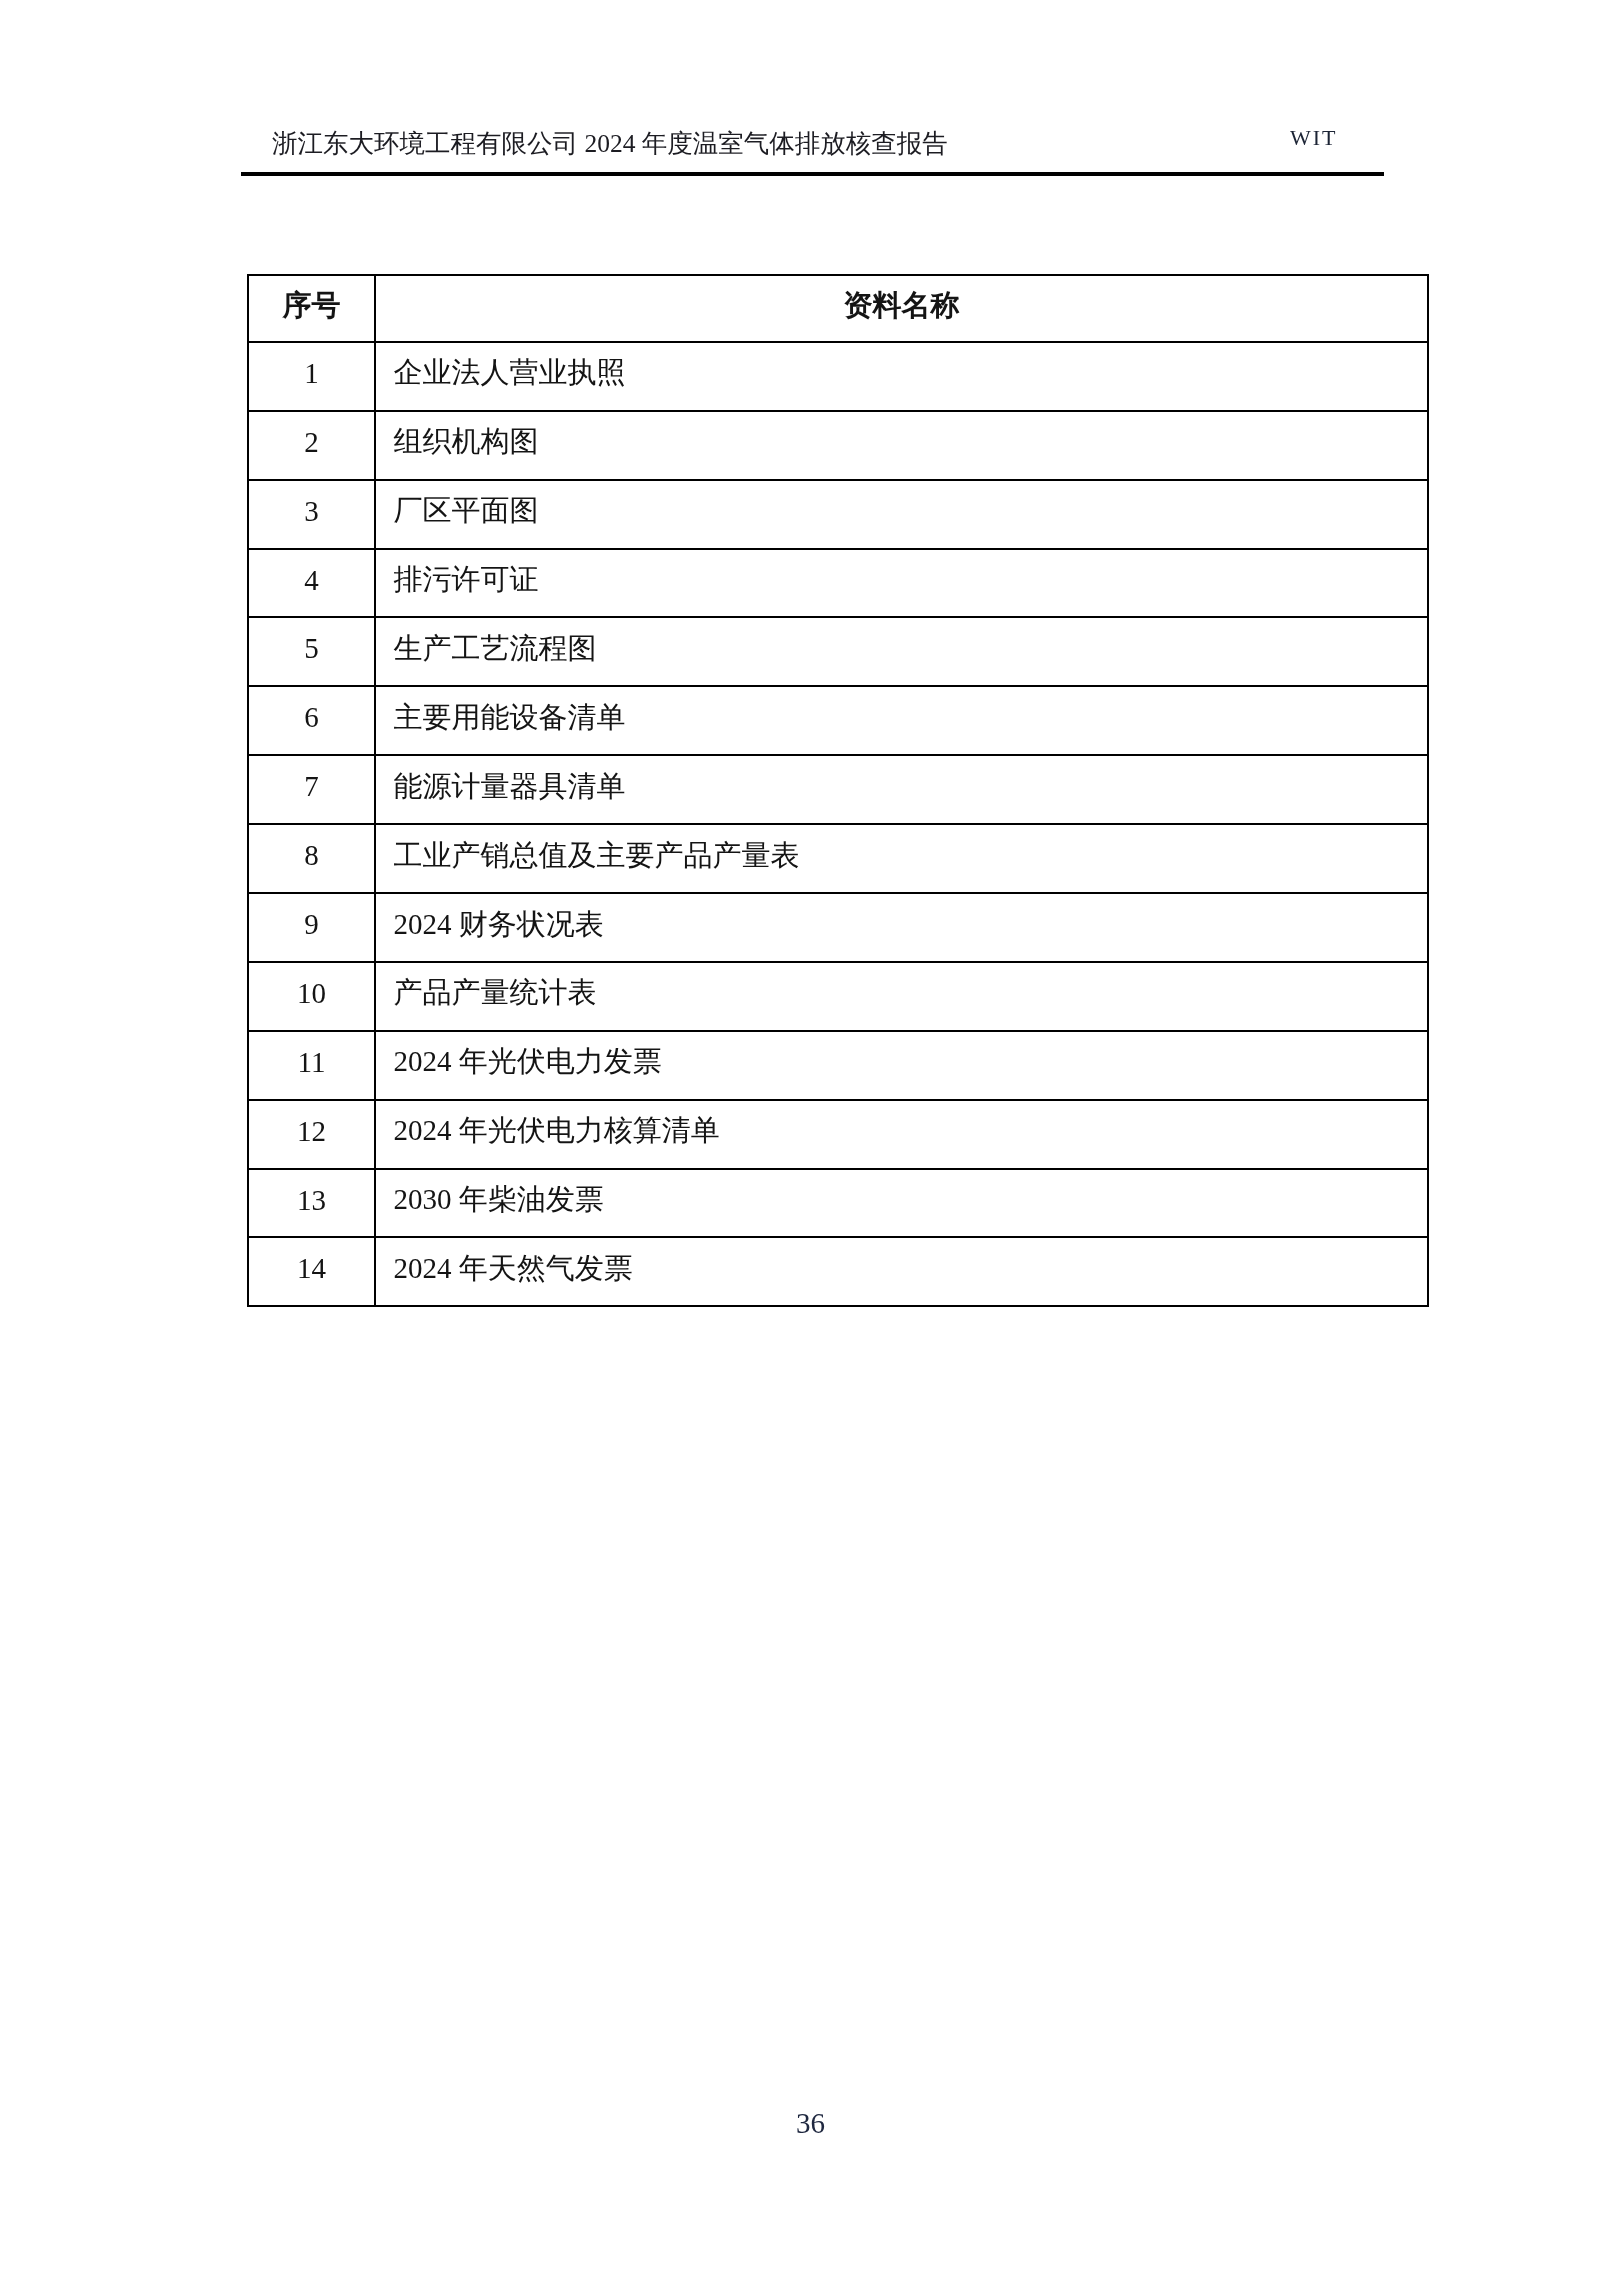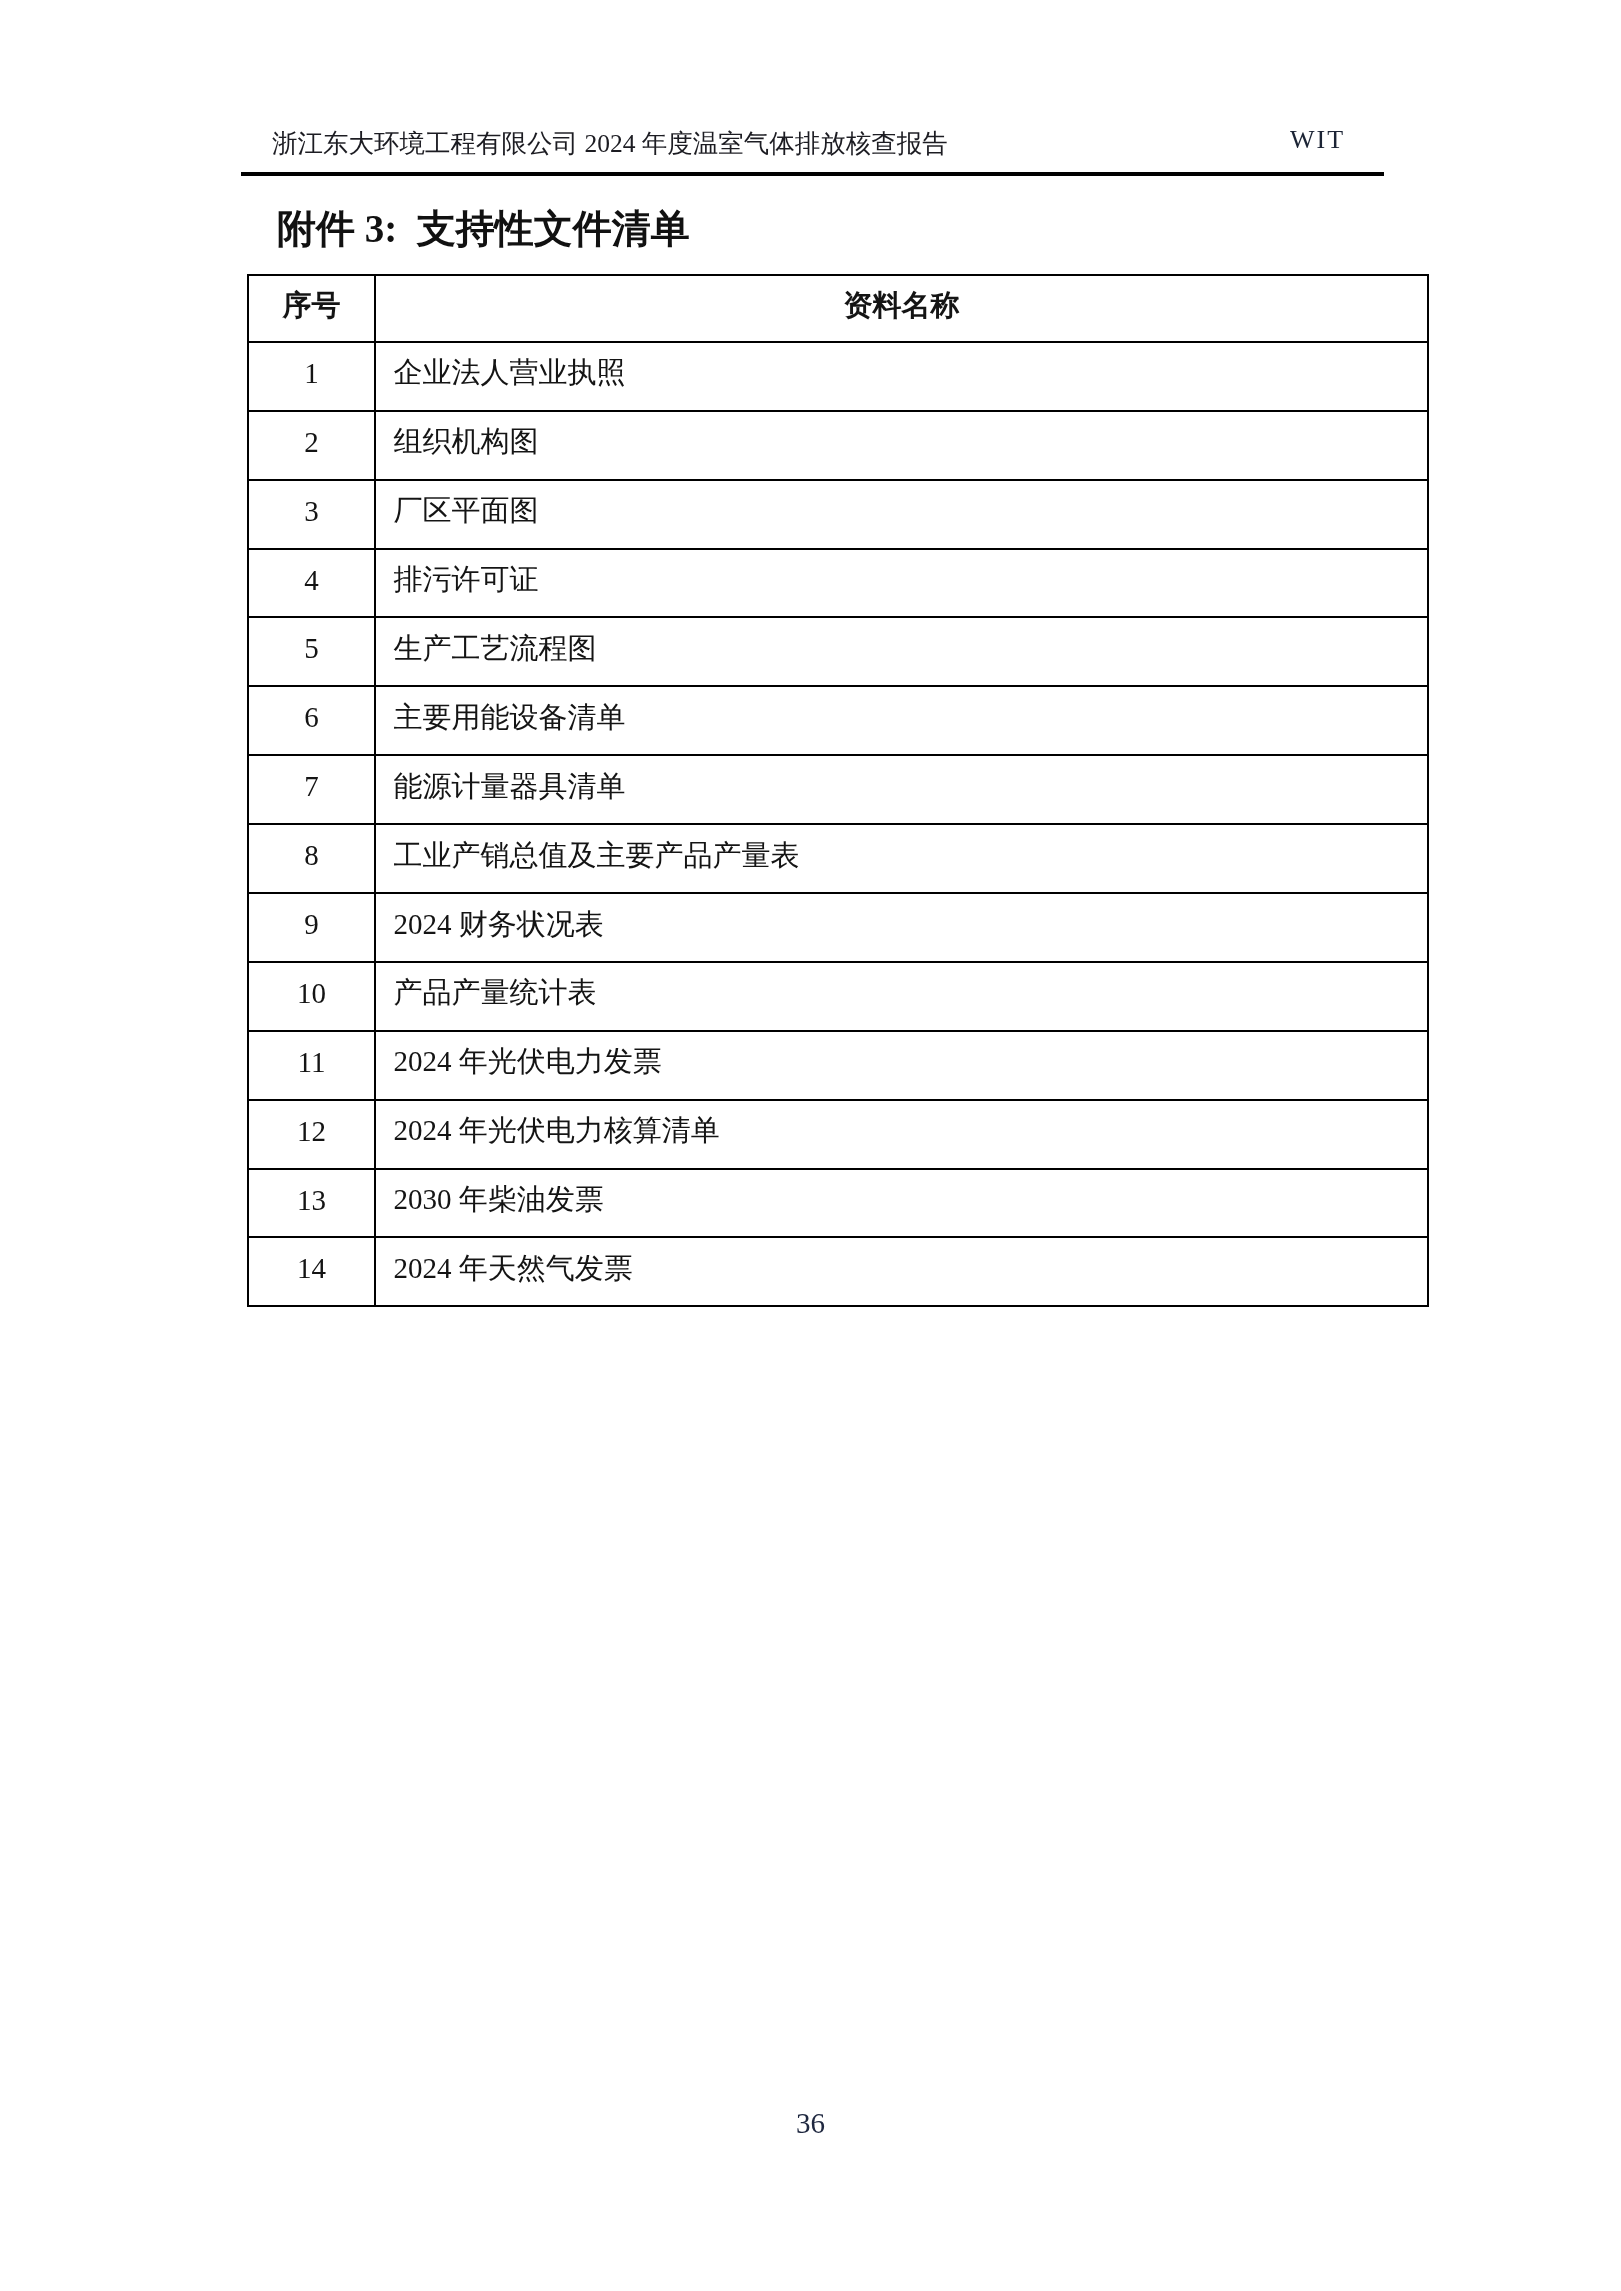--- a/index.html
+++ b/index.html
@@ -18,21 +18,21 @@
     top: 129px;
     font-size: 25.5px;
     line-height: 1.2;
     white-space: pre;
     color: #1c1c22;
   }
   .header-logo {
     position: absolute;
     left: 1290px;
     top: 125px;
-    font-size: 26px;
+    font-size: 22px;
     letter-spacing: 2px;
     color: #1c2435;
   }
   .header-rule {
     position: absolute;
     left: 241px;
     top: 172px;
     width: 1143px;
     height: 3.9px;
     background: #000000;
@@ -83,21 +83,20 @@
 <body>
 
 <div class="page">
 
   <div class="header-left">浙江东大环境工程有限公司 2024 年度温室气体排放核查报告</div>
 
   <div class="header-logo">WIT</div>
 
   <div class="header-rule"></div>
 
-  <div class="doc-title">附件 3:  支持性文件清单</div>
 
   <table class="doc-table">
     <thead>
       <tr>
         <th class="col-no">序号</th>
         <th class="col-name">资料名称</th>
       </tr>
     </thead>
     <tbody>
         <tr>

